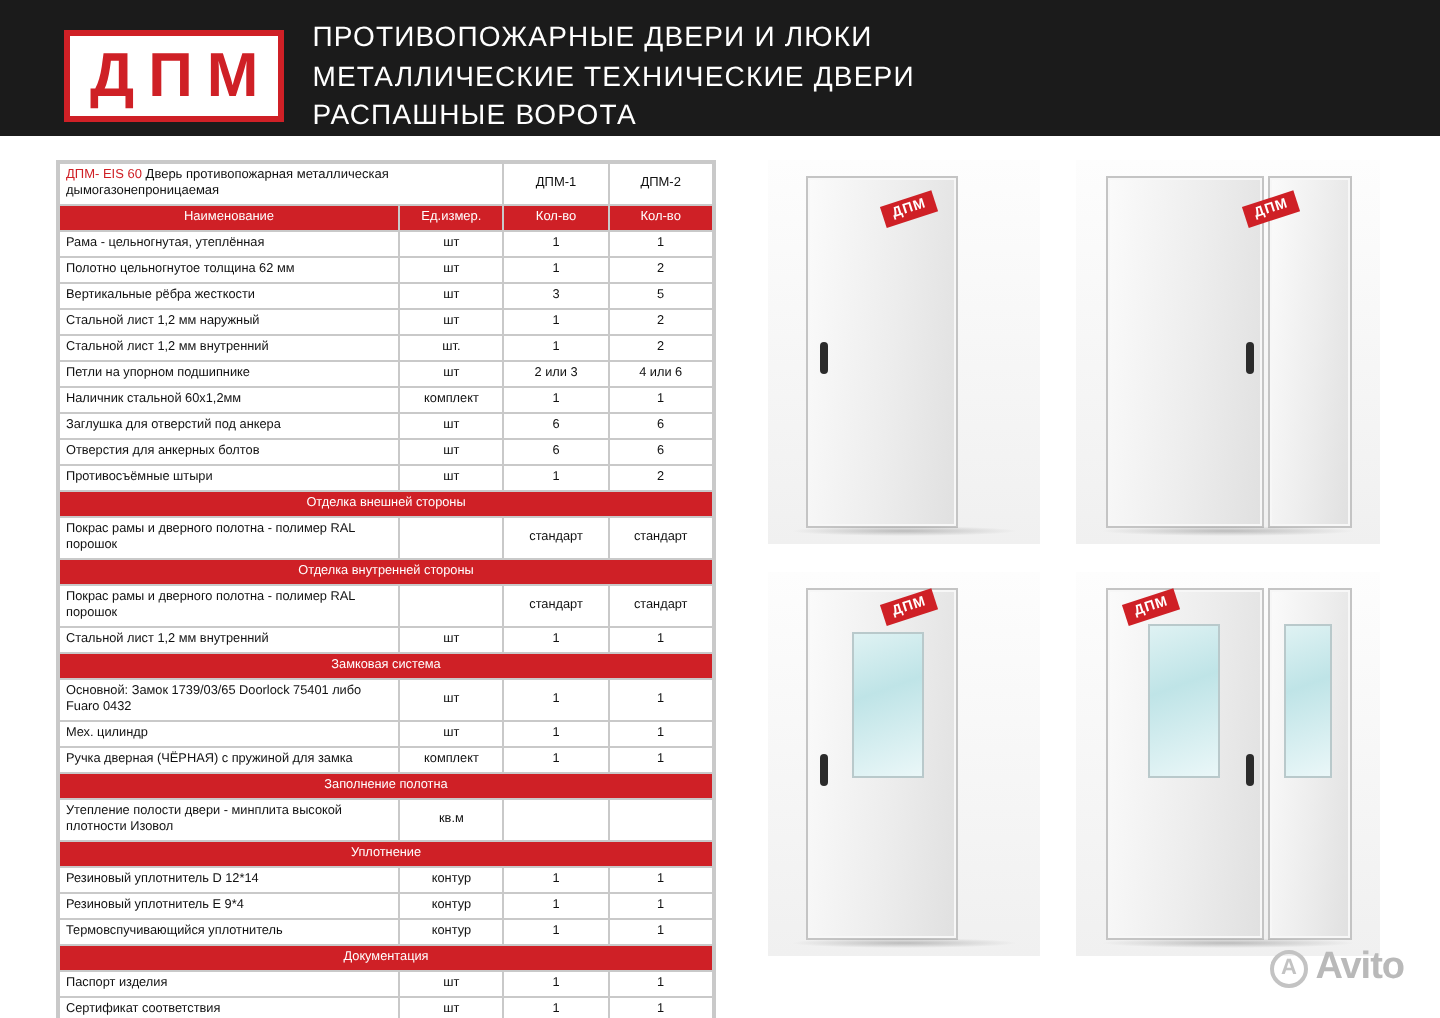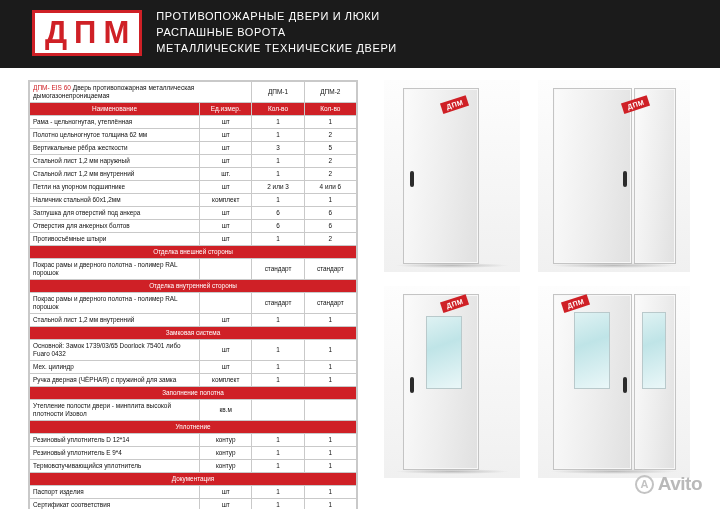--- a/index.html
+++ b/index.html
@@ -32,21 +32,21 @@
     font-size: 31px; font-weight: bold; line-height: 1;
     color: #cf2026;
     font-family: "Liberation Sans", sans-serif;
   }
   .banner-lines {
     display: flex; flex-direction: column; justify-content: center;
     gap: 2px;
   }
   .banner-lines div {
     color: #ffffff;
-    font-size: 11px;
+    font-size: 14px;
     letter-spacing: 0.6px;
     text-transform: uppercase;
     line-height: 1.25;
   }
 
   
   .spec {
     position: absolute; left: 28px; top: 80px; width: 330px;
     border: 1px solid #c9c9c9;
     background: #fff;
@@ -156,22 +156,22 @@
 
 <div class="banner">
   <div class="banner-inner">
     <div class="logo">
       <span>Д</span>
       <span>П</span>
       <span>М</span>
     </div>
     <div class="banner-lines">
       <div>ПРОТИВОПОЖАРНЫЕ ДВЕРИ И ЛЮКИ</div>
+      <div>МЕТАЛЛИЧЕСКИЕ ТЕХНИЧЕСКИЕ ДВЕРИ</div>
       <div>РАСПАШНЫЕ ВОРОТА</div>
-      <div>МЕТАЛЛИЧЕСКИЕ ТЕХНИЧЕСКИЕ ДВЕРИ</div>
     </div>
   </div>
 </div>
 
 <div class="spec">
   <table class="spec-table">
     <colgroup>
       <col class="c-name">
         <col class="c-unit">
         <col class="c-q1">

